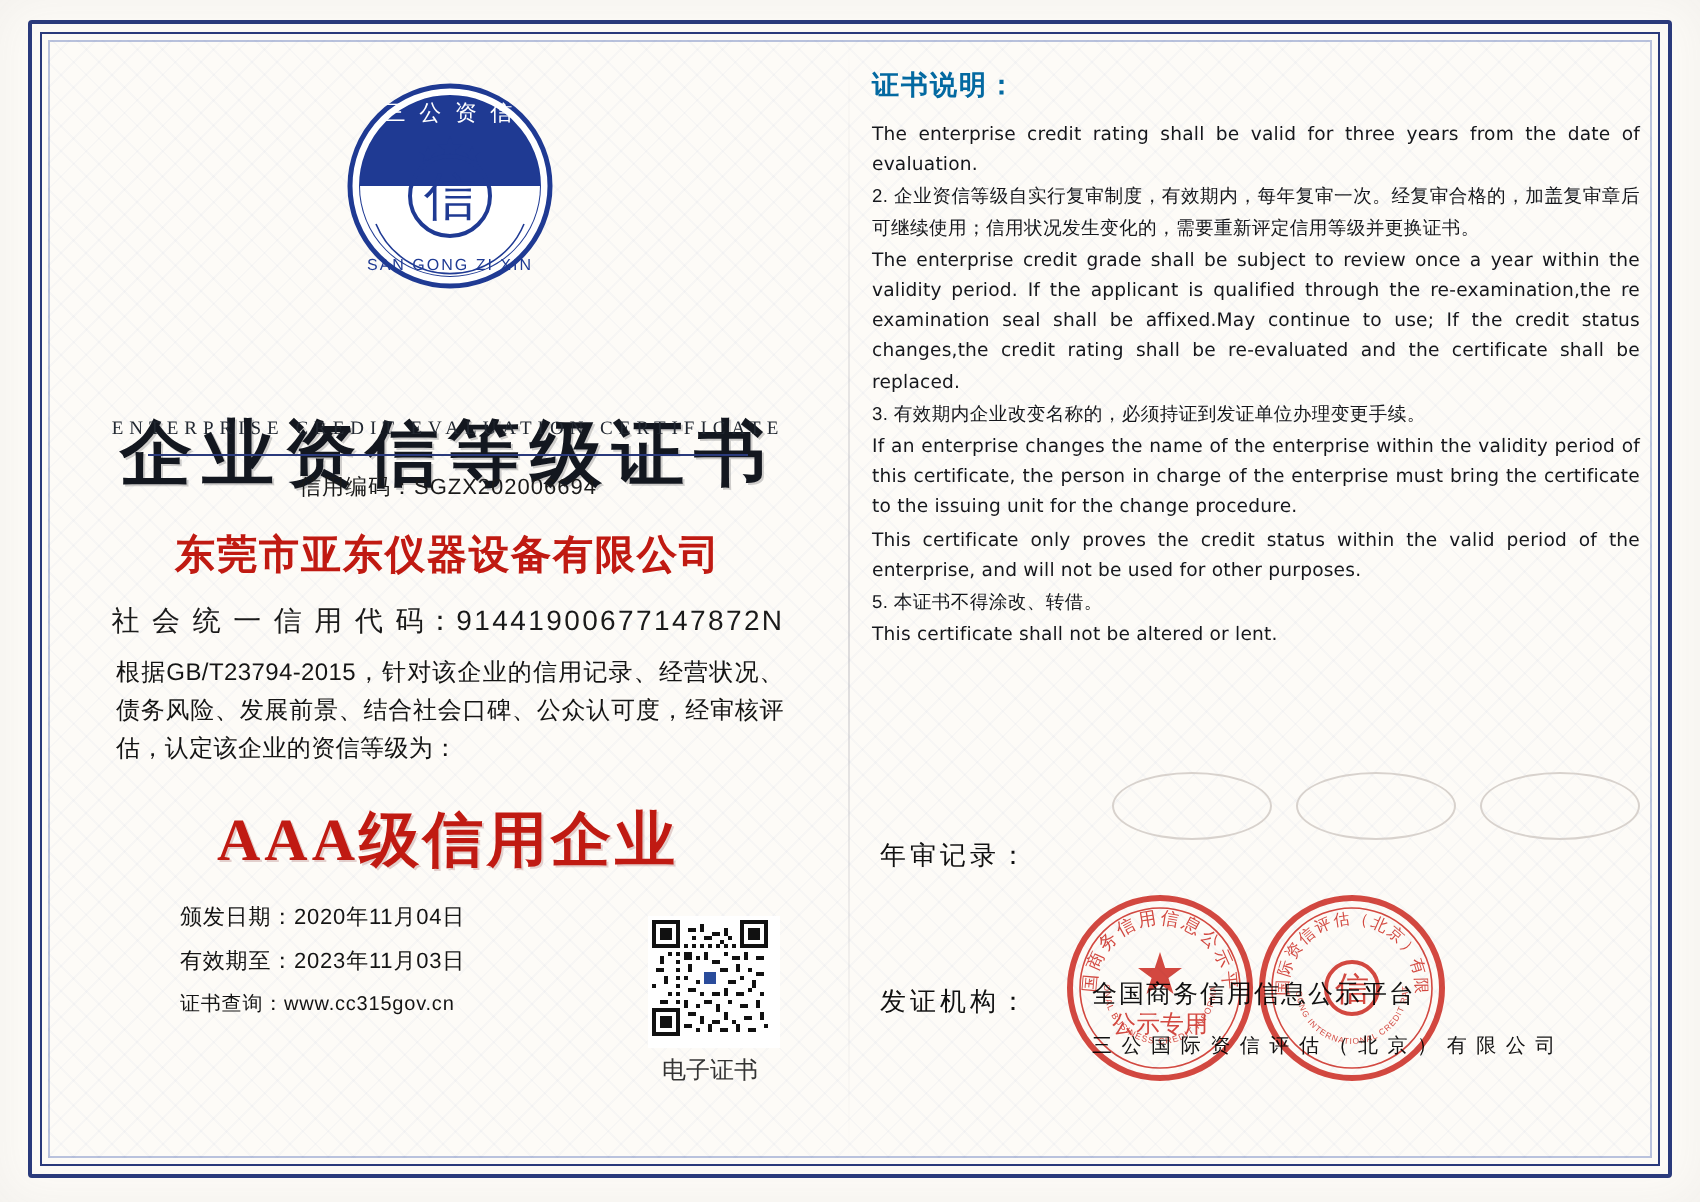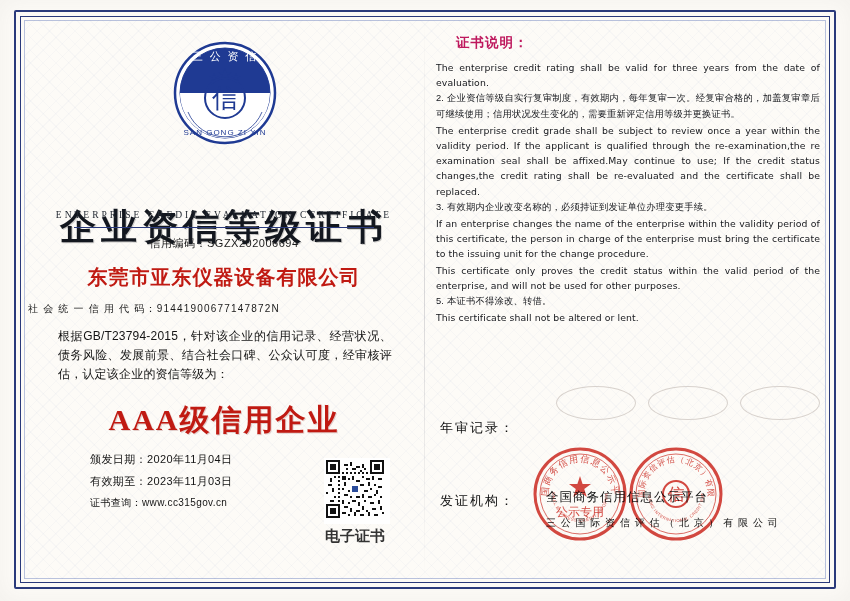--- a/index.html
+++ b/index.html
@@ -111,22 +111,22 @@
     font-family: "Liberation Serif", serif;
     font-weight: bold;
     font-size: 20px;
     letter-spacing: 1px;
     color: #c01a12;
   }
   .usci {
     position: absolute;
     left: 0; top: 278px;
     width: 392px;
-    text-align: left;
-    font-size: 10px;
+    text-align: center;
+    font-size: 14px;
     letter-spacing: 1.2px;
     color: #1a1a1a;
   }
   .body-text {
     position: absolute;
     left: 30px; top: 303px;
     width: 334px;
     font-size: 12px;
     line-height: 19px;
     color: #141414;
@@ -161,38 +161,36 @@
     width: 62px; height: 62px;
     background: #ffffff;
     padding: 2px;
   }
   .qr canvas, .qr .qrimg { display:block; }
   .qr-caption {
     position: absolute;
     left: 288px; top: 503px;
     width: 78px;
     text-align: center;
-    font-size: 15px;
+    font-size: 12px;
     color: #333;
-    font-weight: bold;
   }
 
   
   .right {
     position: absolute;
     left: 436px; top: 34px;
     width: 384px; height: 540px;
   }
   .notes-title {
     font-size: 13.5px;
     font-weight: bold;
-    color: #be185d;
+    color: #0369a1;
     letter-spacing: 1px;
     margin-bottom: 8px;
-    margin-left: 20px;
   }
   .notes {
     font-size: 9.3px;
     line-height: 15.2px;
     color: #15171c;
     text-align: justify;
   }
   .notes .cn { letter-spacing: 0.2px; }
   .notes .en { font-family: "DejaVu Sans", sans-serif; letter-spacing: 0.1px; }
   .notes p { margin: 0 0 1px 0; }

